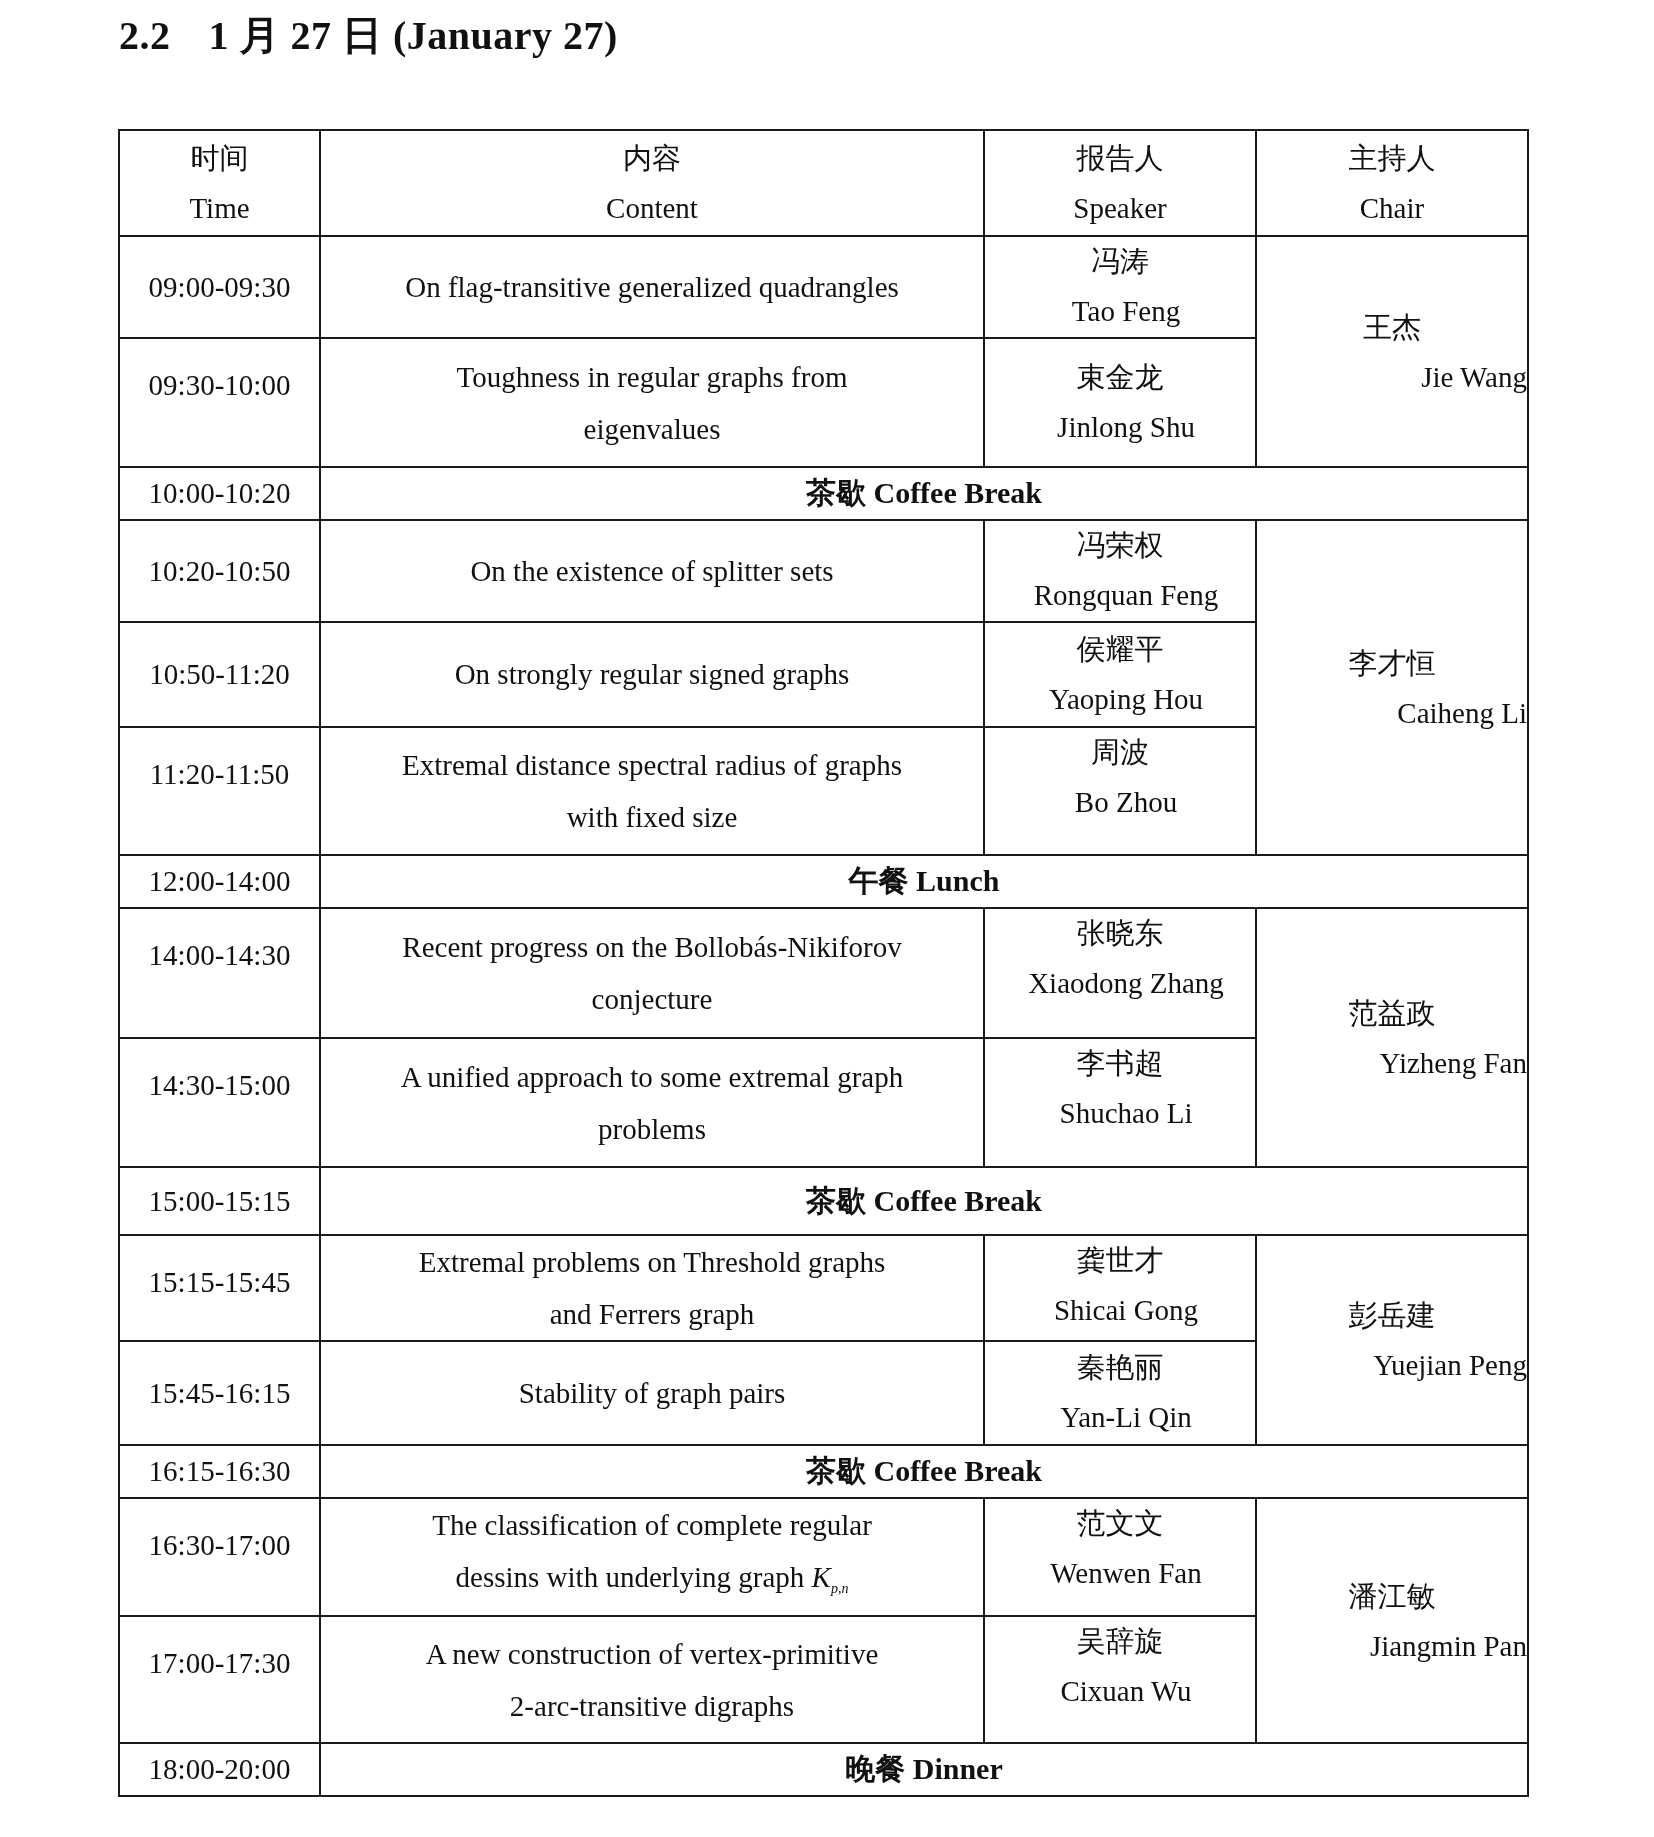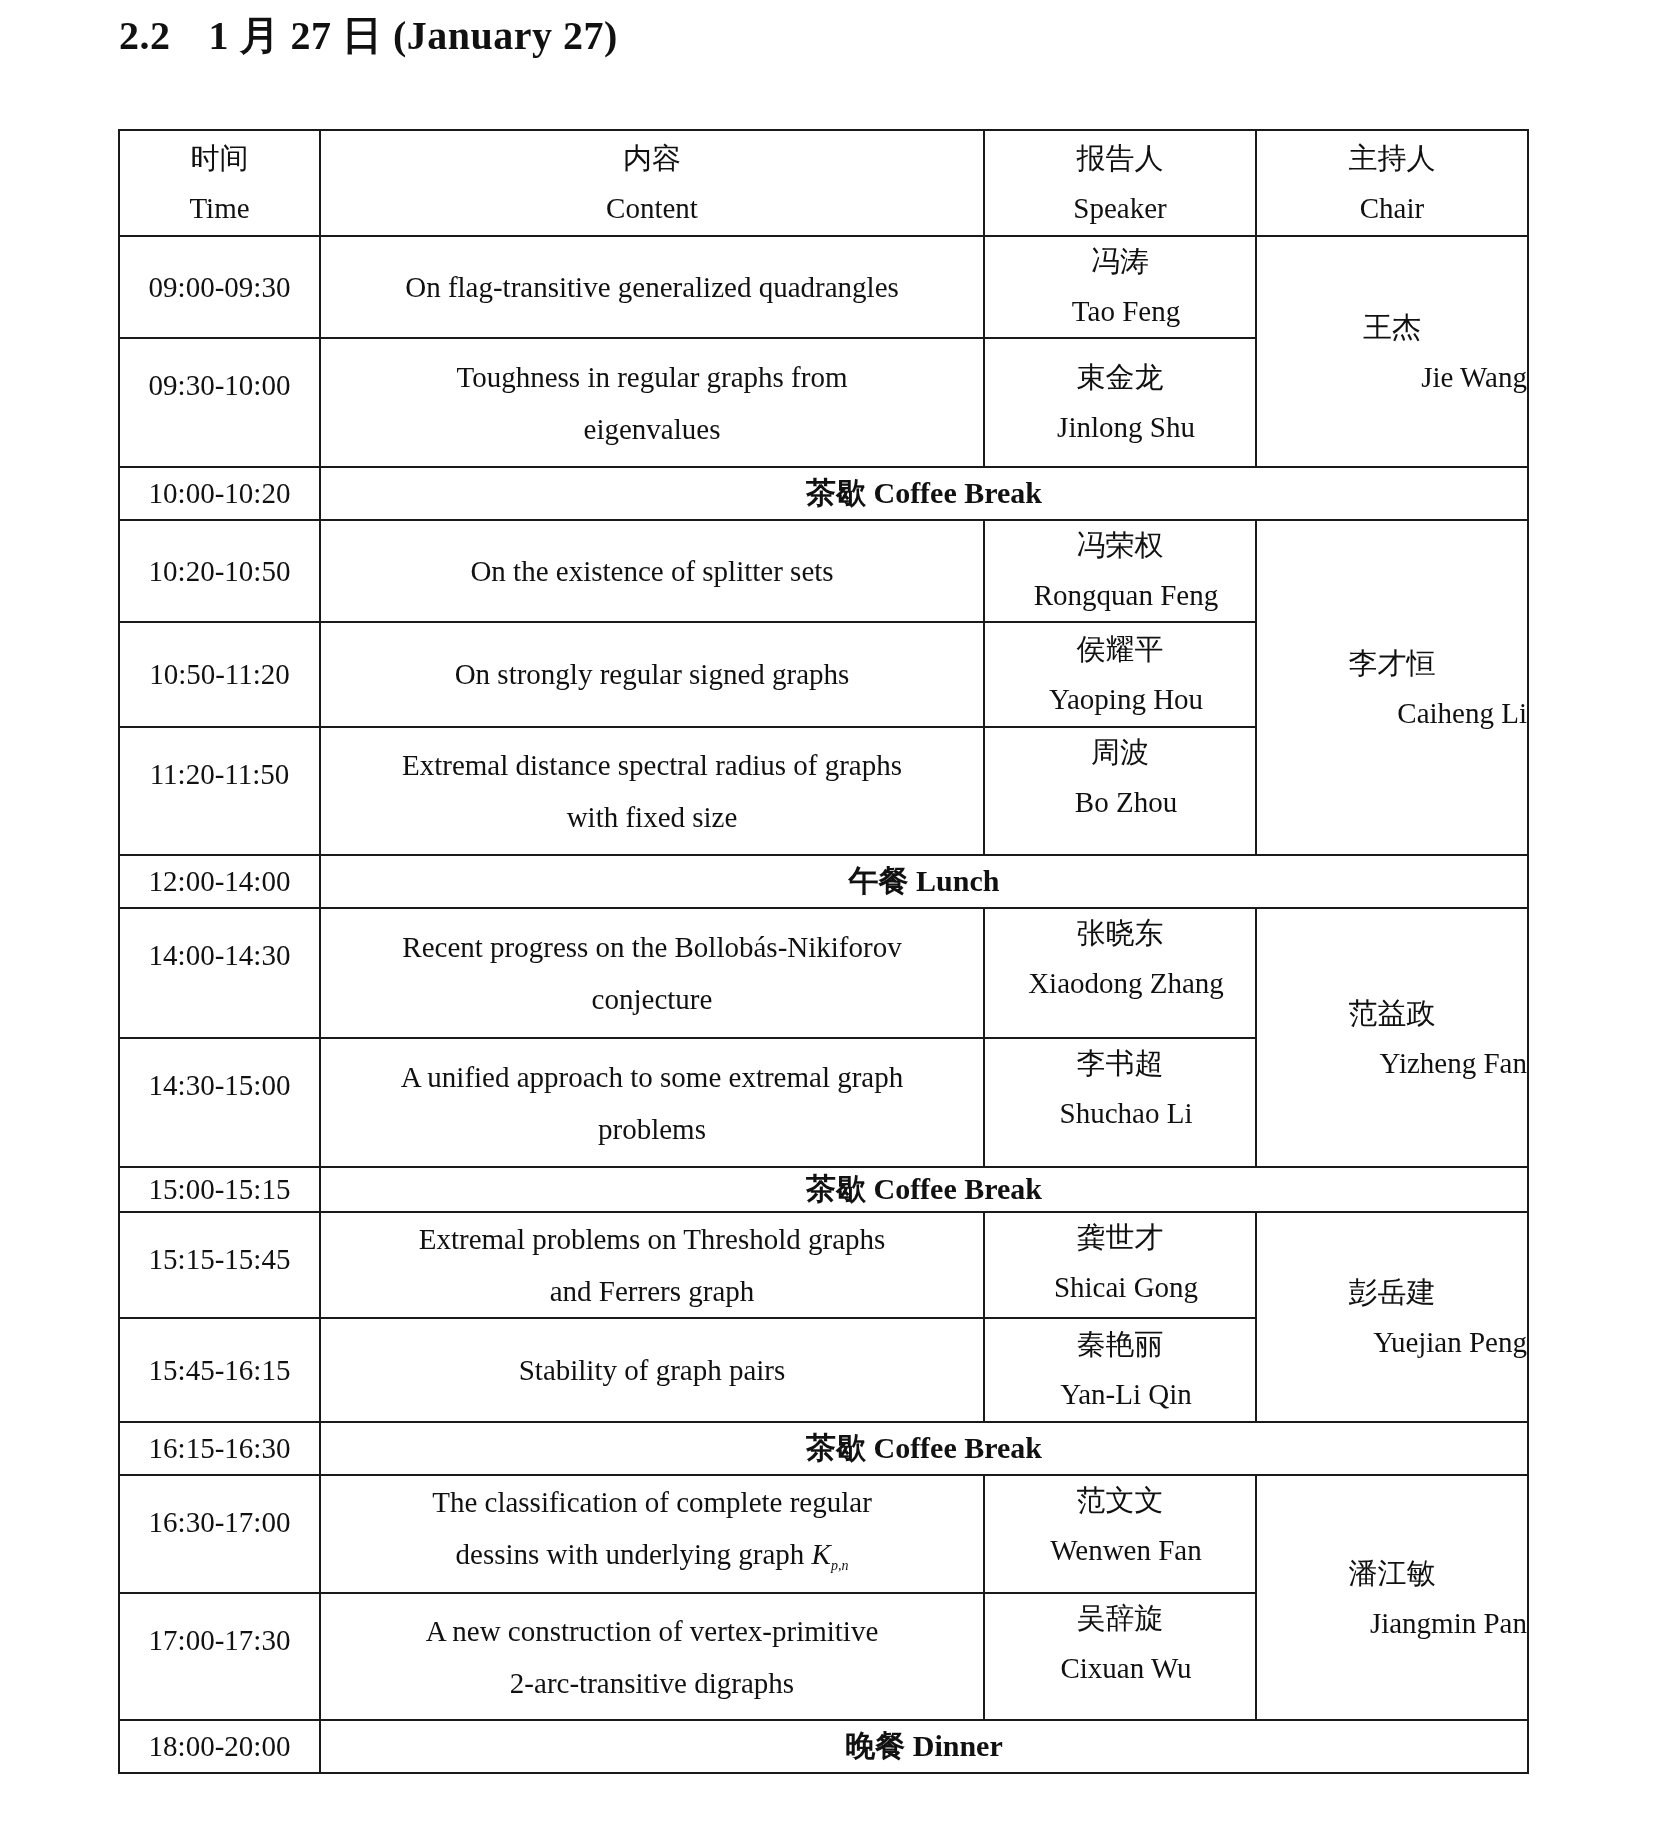--- a/index.html
+++ b/index.html
@@ -195,21 +195,21 @@
       <td class="two-line">
           <span class="line">A unified approach to some extremal graph</span>
           <span class="line">problems</span>
         </td>
       <td class="spk" style="vertical-align:top">
           <span class="zh">李书超</span>
           <span class="en">Shuchao Li</span>
         </td>
     </tr>
 
-    <tr class="break" style="height:45px">
+    <tr class="break" style="height:68px">
       <td>15:00-15:15</td>
       <td class="label" colspan="3">茶歇 Coffee Break</td>
     </tr>
 
     <tr style="height:102px">
       <td class="time-top">15:15-15:45</td>
       <td class="two-line">
           <span class="line">Extremal problems on Threshold graphs</span>
           <span class="line">and Ferrers graph</span>
         </td>

